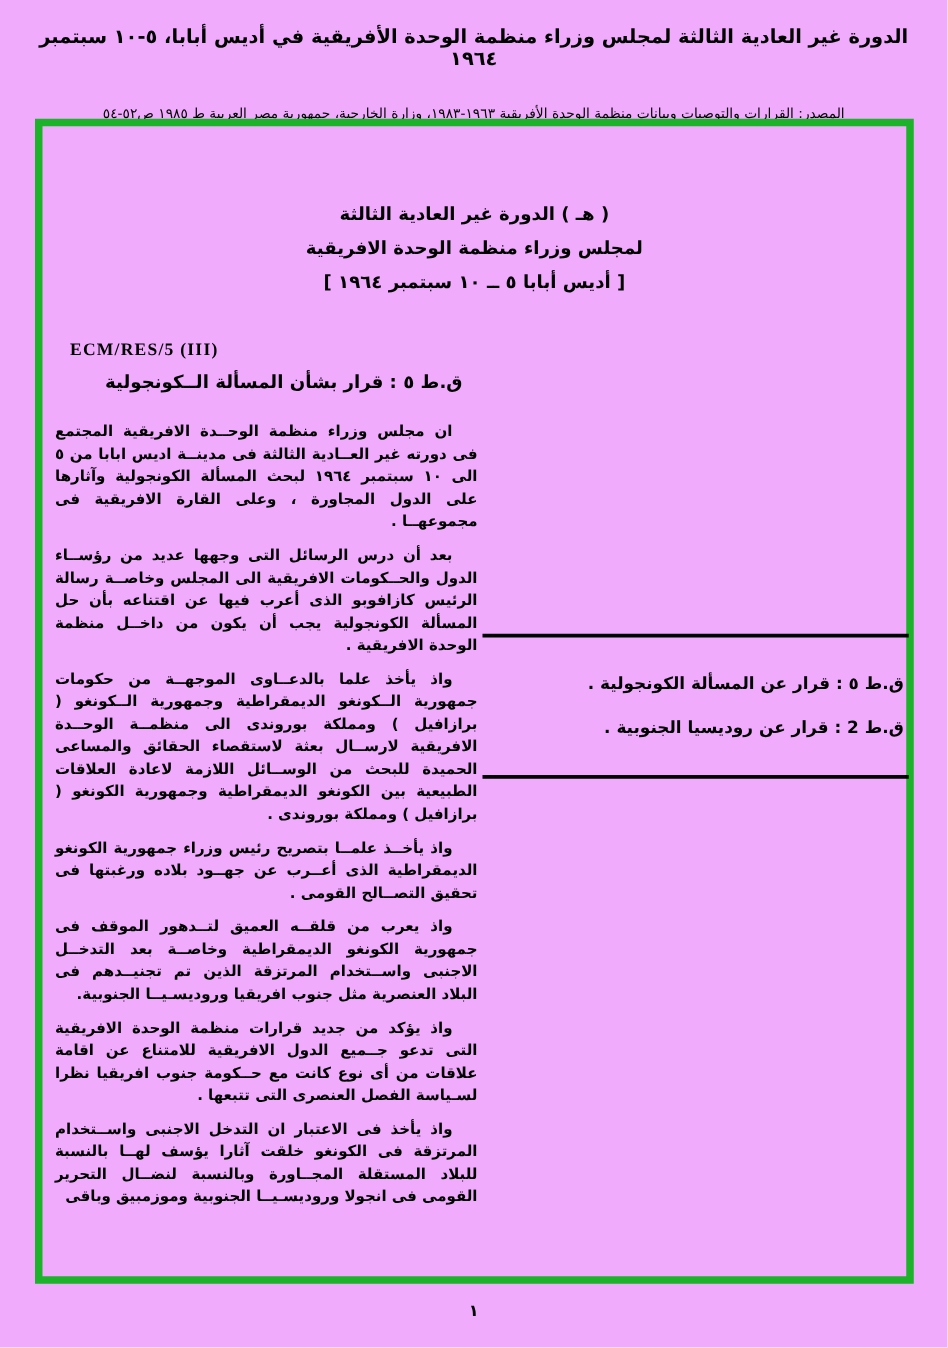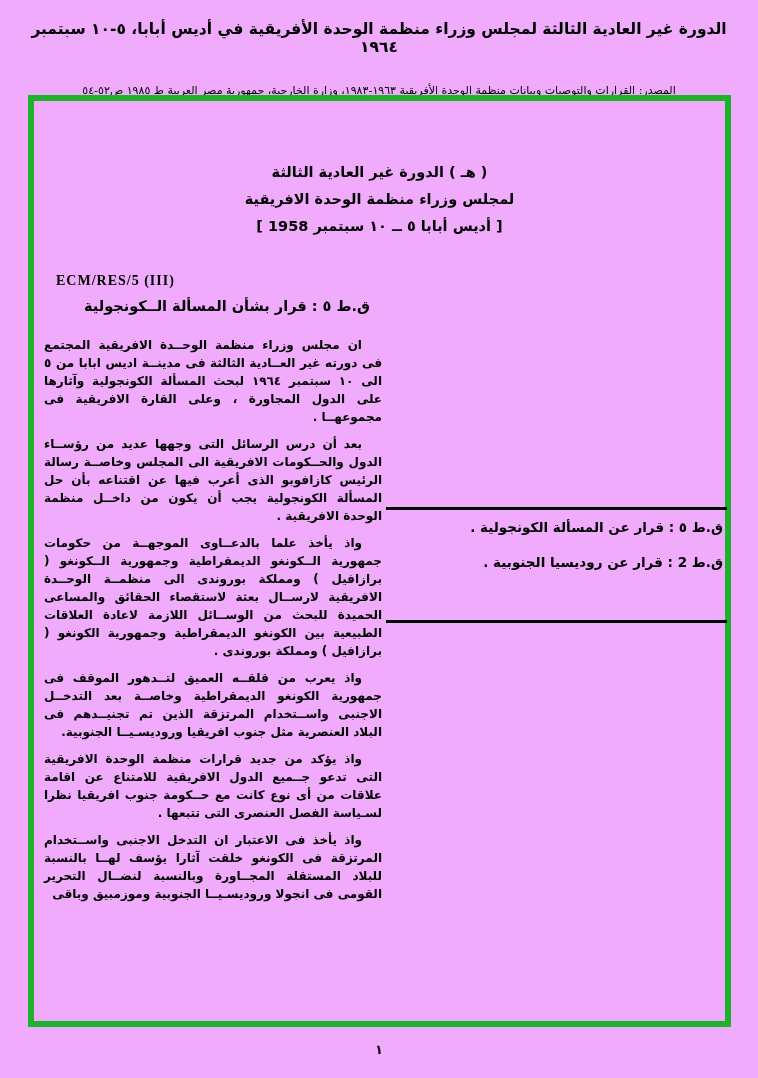--- a/index.html
+++ b/index.html
@@ -104,20 +104,21 @@
   
   .sidebar {
     position: absolute;
     left: 352px;
     top: 406px;
     width: 341px;
     height: 116px;
     border-top: 3px solid #000000;
     border-bottom: 3px solid #000000;
     box-sizing: border-box;
+    padding-top: 20px;
   }
   .sidebar .side-item {
     direction: rtl;
     text-align: right;
     font-weight: bold;
     font-size: 13.5px;
     line-height: 35px;
     padding-right: 4px;
   }
   
@@ -138,31 +139,32 @@
 
   <div class="header-title">الدورة غير العادية الثالثة لمجلس وزراء منظمة الوحدة الأفريقية في أديس أبابا، ٥-١٠ سبتمبر ١٩٦٤</div>
 
   <div class="header-source">المصدر: القرارات والتوصيات وبيانات منظمة الوحدة الأفريقية ١٩٦٣-١٩٨٣، وزارة الخارجية، جمهورية مصر العربية ط ١٩٨٥ ص٥٢-٥٤</div>
 
   <div class="green-frame">
 
     <div class="doc-title">
       <div>( هـ ) الدورة غير العادية الثالثة</div>
       <div>لمجلس وزراء منظمة الوحدة الافريقية</div>
-      <div>[ أديس أبابا ٥ ــ ١٠ سبتمبر 1958 ]</div>
+      <div>[ أديس أبابا ٥ ــ ١٠ سبتمبر ١٩٦٤ ]</div>
     </div>
 
     <div class="reference">ECM/RES/5 (III)</div>
 
     <div class="res-heading">ق.ط ٥ : قرار بشأن المسألة الــكونجولية</div>
 
     <div class="main-column">
       <p>ان مجلس وزراء منظمة الوحــدة الافريقية المجتمع فى دورته غير العــادية الثالثة فى مدينــة اديس ابابا من ٥ الى ١٠ سبتمبر ١٩٦٤ لبحث المسألة الكونجولية وآثارها على الدول المجاورة ، وعلى القارة الافريقية فى مجموعهــا .</p>
       <p>بعد أن درس الرسائل التى وجهها عديد من رؤســاء الدول والحــكومات الافريقية الى المجلس وخاصــة رسالة الرئيس كازافوبو الذى أعرب فيها عن اقتناعه بأن حل المسألة الكونجولية يجب أن يكون من داخــل منظمة الوحدة الافريقية .</p>
       <p>واذ يأخذ علما بالدعــاوى الموجهــة من حكومات جمهورية الــكونغو الديمقراطية وجمهورية الــكونغو ( برازافيل ) ومملكة بوروندى الى منظمــة الوحــدة الافريقية لارســال بعثة لاستقصاء الحقائق والمساعى الحميدة للبحث من الوســائل اللازمة لاعادة العلاقات الطبيعية بين الكونغو الديمقراطية وجمهورية الكونغو ( برازافيل ) ومملكة بوروندى .</p>
+      <p>واذ يأخــذ علمــا بتصريح رئيس وزراء جمهورية الكونغو الديمقراطية الذى أعــرب عن جهــود بلاده ورغبتها فى تحقيق التصــالح القومى .</p>
       <p>واذ يعرب من قلقــه العميق لتــدهور الموقف فى جمهورية الكونغو الديمقراطية وخاصــة بعد التدخــل الاجنبى واســتخدام المرتزقة الذين تم تجنيــدهم فى البلاد العنصرية مثل جنوب افريقيا وروديسـيــا الجنوبية.</p>
       <p>واذ يؤكد من جديد قرارات منظمة الوحدة الافريقية التى تدعو جــميع الدول الافريقية للامتناع عن اقامة علاقات من أى نوع كانت مع حــكومة جنوب افريقيا نظرا لسـياسة الفصل العنصرى التى تتبعها .</p>
       <p>واذ يأخذ فى الاعتبار ان التدخل الاجنبى واســتخدام المرتزقة فى الكونغو خلقت آثارا يؤسف لهــا بالنسبة للبلاد المستقلة المجــاورة وبالنسبة لنضــال التحرير القومى فى انجولا وروديسـيــا الجنوبية وموزمبيق وباقى</p>
     </div>
 
     <div class="sidebar">
       <div class="side-item">ق.ط ٥ : قرار عن المسألة الكونجولية .</div>
       <div class="side-item">ق.ط 2 : قرار عن روديسيا الجنوبية .</div>
     </div>
 

